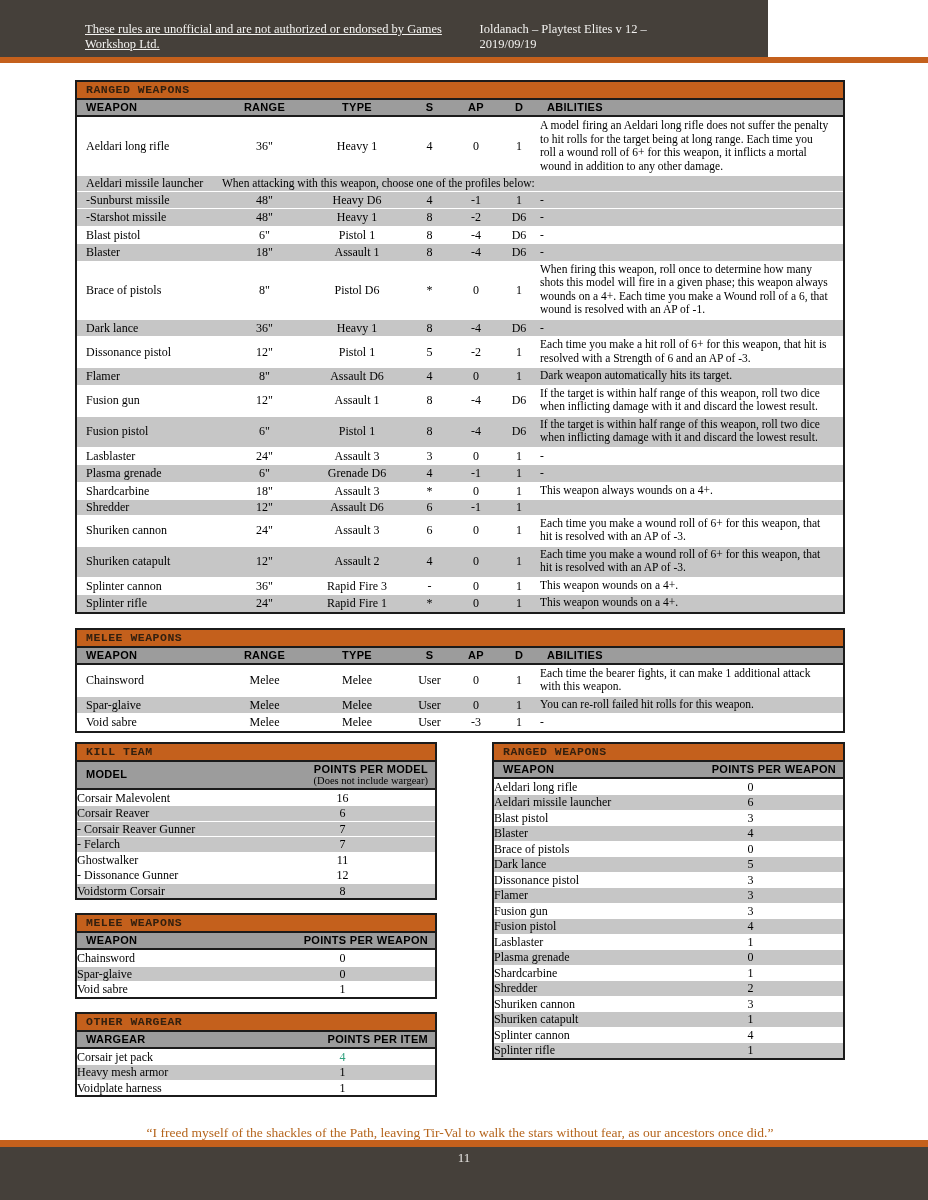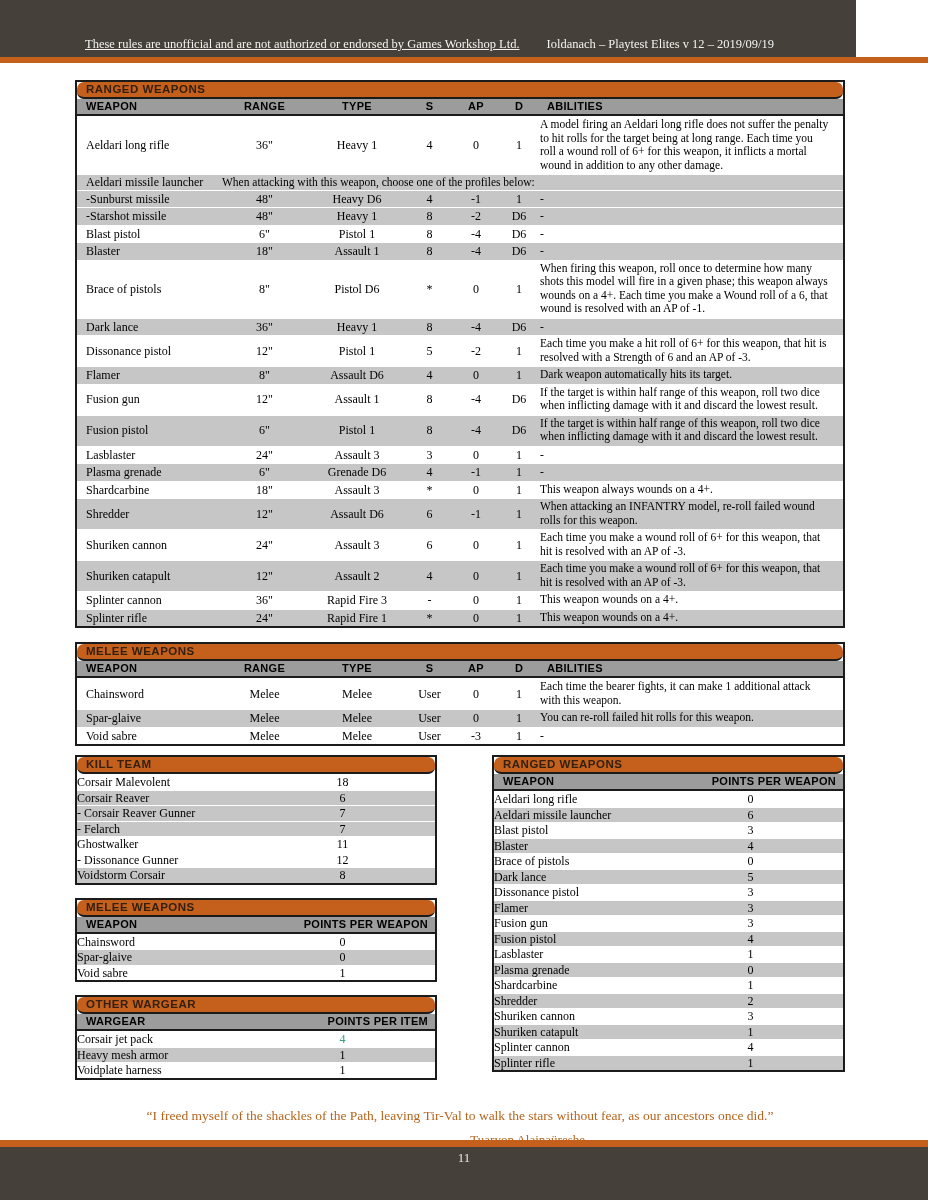--- a/index.html
+++ b/index.html
@@ -10,35 +10,35 @@
     --green:#2FA07D;
     --quote:#B5651D;
     --border:#1b1b1b;
   }
   *{margin:0;padding:0;box-sizing:border-box;}
   body{background:#fff;}
   .page{position:relative;width:928px;height:1200px;background:#fff;overflow:hidden;
         font-family:"Liberation Serif", serif;color:#000;}
 
   
-  .topbar{position:absolute;top:0;left:0;width:856px;height:57px;background:var(--dark);text-decoration:underline;}
+  .topbar{position:absolute;top:0;left:0;width:768px;height:57px;background:var(--dark);text-decoration:underline;}
   .topbar-inner{position:absolute;left:85px;right:82px;bottom:5px;display:flex;
         justify-content:space-between;font-size:12.5px;color:#f3f2f0;}
   .topbar-inner .ul{text-decoration:underline;}
   .accent-top{position:absolute;top:57px;left:0;width:928px;height:6px;background:var(--accent);}
   .accent-bottom{position:absolute;top:1140px;left:0;width:928px;height:7px;background:var(--accent);}
   .footbar{position:absolute;top:1147px;left:0;width:928px;height:53px;background:var(--dark);
         text-align:center;color:#e8e6e3;font-size:13px;padding-top:3px;}
 
   
   .content{position:absolute;left:75px;top:80px;width:770px;}
 
-  .ttl{background:var(--accent);color:#33200f;font-family:Liberation Sans, sans-serif;
+  .ttl{background:var(--accent);color:#33200f;font-family:Liberation Mono, monospace;
        font-weight:bold;font-size:11.5px;letter-spacing:.5px;padding:1px 0 2px 9px;
-       border-bottom:2px solid var(--border);border-radius:7px;}
+       border-bottom:2px solid var(--border);}
 
   
   .wtable{width:770px;border:2px solid var(--border);background:#fff;}
   .whead{display:grid;grid-template-columns:145px 85px 100px 45px 48px 38px 1fr;
        background:var(--hgrey);font-family:"Liberation Sans",sans-serif;font-weight:bold;
        font-size:11px;letter-spacing:.3px;border-bottom:2px solid var(--border);padding:1px 0 2px 0;}
   .whead .hl{padding-left:9px;text-align:left;}
   .whead .hc{text-align:center;}
   .wrow{display:grid;grid-template-columns:145px 85px 100px 45px 48px 38px 1fr;
        align-items:center;font-size:12px;border-top:1px solid #fff;}
@@ -237,21 +237,20 @@
             <div class="c-ctr">1</div>
             <div class="c-abil">This weapon always wounds on a 4+.</div>
           </div>
           <div class="wrow grey">
             <div class="c-name">Shredder</div>
             <div class="c-ctr">12"</div>
             <div class="c-ctr">Assault D6</div>
             <div class="c-ctr">6</div>
             <div class="c-ctr">-1</div>
             <div class="c-ctr">1</div>
-            <div class="c-abil">When attacking an INFANTRY model, re-roll failed wound rolls for this weapon.</div>
           </div>
           <div class="wrow ">
             <div class="c-name">Shuriken cannon</div>
             <div class="c-ctr">24"</div>
             <div class="c-ctr">Assault 3</div>
             <div class="c-ctr">6</div>
             <div class="c-ctr">0</div>
             <div class="c-ctr">1</div>
             <div class="c-abil">Each time you make a wound roll of 6+ for this weapon, that hit is resolved with an AP of -3.</div>
           </div>
@@ -325,24 +324,31 @@
             <div class="c-abil">-</div>
           </div>
         </div>
     </div>
 
     <div class="bottom">
       <div class="colL">
 
         <div class="ptable">
           <div class="ttl">KILL TEAM</div>
+          <div class="phead cols2">
+            <div class="hl">MODEL</div>
+            <div class="hr">
+              <span>POINTS PER MODEL</span>
+              <span class="sub">(Does not include wargear)</span>
+            </div>
+          </div>
           <div id="kt-body">
               <div class="prow cols2 ">
                 <div class="hl">Corsair Malevolent</div>
-                <div class="p-pts">18</div>
+                <div class="p-pts">16</div>
               </div>
               <div class="prow cols2 grey">
                 <div class="hl">Corsair Reaver</div>
                 <div class="p-pts">6</div>
               </div>
               <div class="prow cols2 grey">
                 <div class="hl"> - Corsair Reaver Gunner</div>
                 <div class="p-pts">7</div>
               </div>
               <div class="prow cols2 grey">

